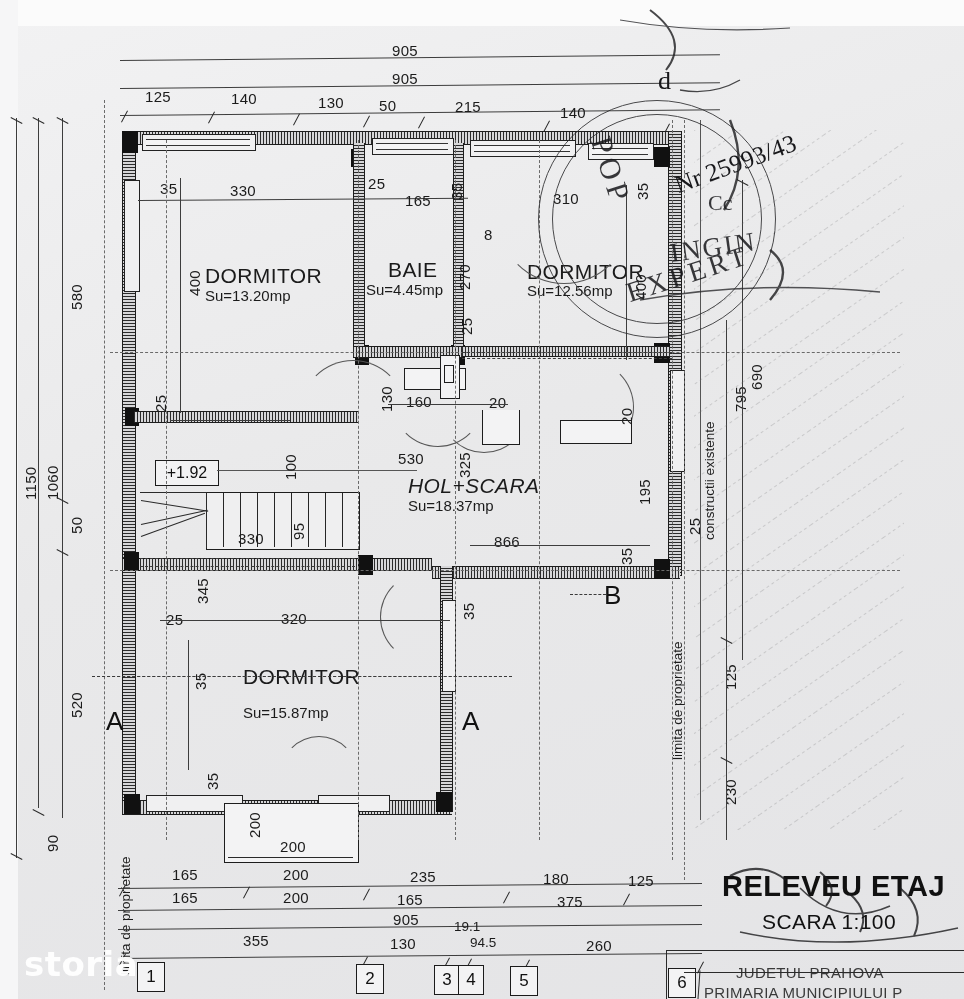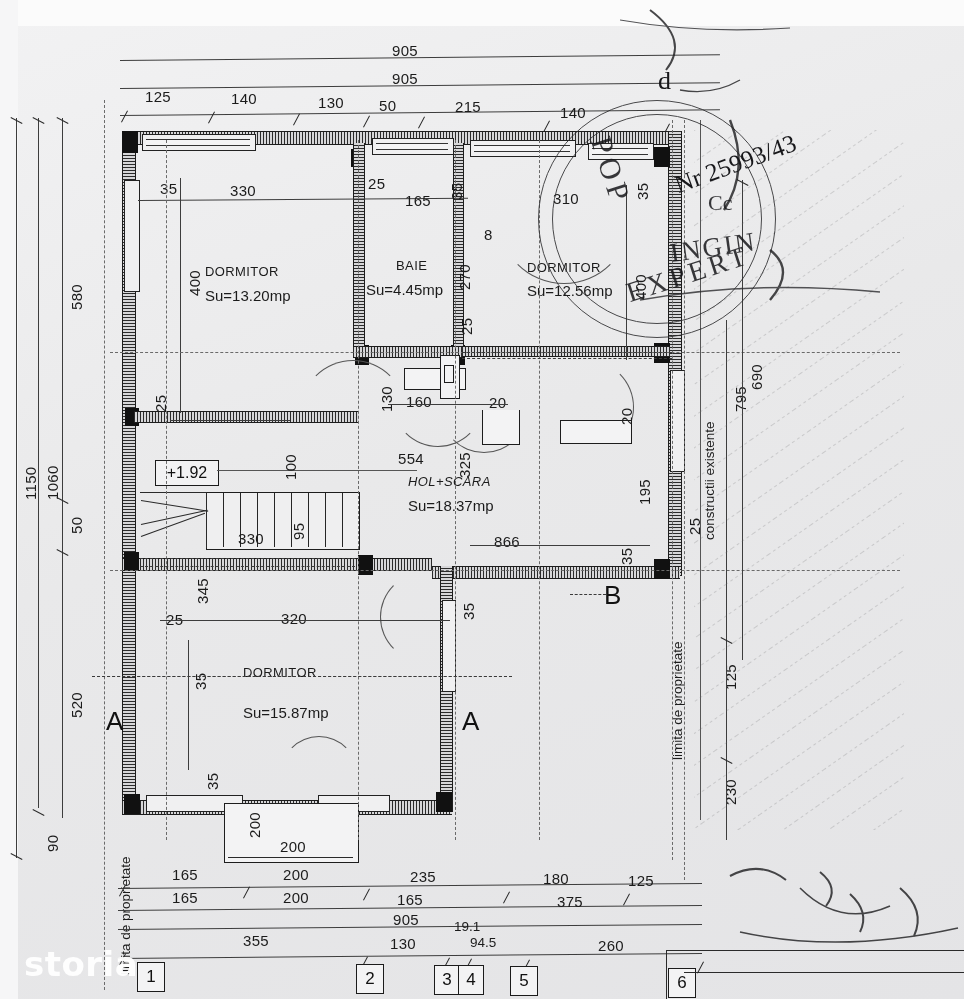--- a/index.html
+++ b/index.html
@@ -8,21 +8,21 @@
 
   
   #paper{position:absolute;inset:0;background:
      linear-gradient(160deg,#f2f2f3 0%,#e9e9ea 45%,#e4e4e6 100%);}
   #papertop{position:absolute;left:0;top:0;width:964px;height:26px;background:#fbfbfb;}
   #paperleft{position:absolute;left:0;top:0;width:18px;height:999px;background:#f6f6f7;}
 
   .lbl{position:absolute;color:#1b1b1b;white-space:nowrap;font-family:"Liberation Sans",sans-serif;}
   .dim{font-size:15px;letter-spacing:.3px;}
   .dimS{font-size:13.5px;}
-  .room{font-size:13px;letter-spacing:.4px;}
+  .room{font-size:21px;letter-spacing:.4px;}
   .roomS{font-size:15px;}
   .vert{transform-origin:0 0;}
 
   
   .h{position:absolute;height:0;border-top:1px solid #2a2a2a;}
   .v{position:absolute;width:0;border-left:1px solid #2a2a2a;}
   .thin{border-color:#555;}
   .wallh{position:absolute;background:repeating-linear-gradient(90deg,#2b2b2b 0 1px,transparent 1px 3px),#d7d7d9;border-top:1.4px solid #1d1d1d;border-bottom:1.4px solid #1d1d1d;}
   .wallv{position:absolute;background:repeating-linear-gradient(0deg,#2b2b2b 0 1px,transparent 1px 3px),#d7d7d9;border-left:1.4px solid #1d1d1d;border-right:1.4px solid #1d1d1d;}
   .pier{position:absolute;background:#111;}
@@ -151,21 +151,21 @@
 
   <div class="opening" style="left:146px;top:795px;width:95px;height:15px;"></div>
   <div class="opening" style="left:318px;top:795px;width:70px;height:15px;"></div>
 
   <div class="opening" style="left:670px;top:370px;width:13px;height:100px;"></div>
   <div class="opening" style="left:442px;top:600px;width:12px;height:90px;"></div>
 
   <span class="lbl room" style="left:205px;top:264px;">DORMITOR</span>
   <span class="lbl roomS" style="left:205px;top:287px;">Su=13.20mp</span>
 
-  <span class="lbl room" style="left:396px;top:258px;text-align:right;">BAIE</span>
+  <span class="lbl room" style="left:388px;top:258px;text-align:right;">BAIE</span>
   <span class="lbl roomS" style="left:366px;top:281px;">Su=4.45mp</span>
 
   <span class="lbl room" style="left:527px;top:260px;">DORMITOR</span>
   <span class="lbl roomS" style="left:527px;top:282px;">Su=12.56mp</span>
 
   <span class="lbl room" style="left:408px;top:474px;font-style:italic;">HOL+SCARA</span>
   <span class="lbl roomS" style="left:408px;top:497px;">Su=18.37mp</span>
 
   <span class="lbl room" style="left:243px;top:665px;">DORMITOR</span>
   <span class="lbl roomS" style="left:243px;top:704px;">Su=15.87mp</span>
@@ -223,21 +223,21 @@
   <span class="lbl dim vert" style="left:186px;top:296px;transform:rotate(-90deg);">400</span>
   <span class="lbl dim vert" style="left:456px;top:290px;transform:rotate(-90deg);">270</span>
   <span class="lbl dim vert" style="left:632px;top:300px;transform:rotate(-90deg);">400</span>
   <span class="lbl dim vert" style="left:152px;top:412px;transform:rotate(-90deg);">25</span>
   <span class="lbl dim vert" style="left:458px;top:335px;transform:rotate(-90deg);">25</span>
   <span class="lbl dim vert" style="left:378px;top:412px;transform:rotate(-90deg);">130</span>
   <span class="lbl dim" style="left:406px;top:393px;">160</span>
   <span class="lbl dim" style="left:489px;top:394px;">20</span>
   <span class="lbl dim vert" style="left:618px;top:425px;transform:rotate(-90deg);">20</span>
 
-  <span class="lbl dim" style="left:398px;top:450px;">554</span>
+  <span class="lbl dim" style="left:398px;top:450px;">530</span>
   <span class="lbl dim vert" style="left:456px;top:478px;transform:rotate(-90deg);">325</span>
   <span class="lbl dim vert" style="left:282px;top:480px;transform:rotate(-90deg);">100</span>
   <span class="lbl dim" style="left:238px;top:530px;">330</span>
   <span class="lbl dim vert" style="left:290px;top:540px;transform:rotate(-90deg);">95</span>
   <span class="lbl dim" style="left:494px;top:533px;">866</span>
   <span class="lbl dim vert" style="left:636px;top:505px;transform:rotate(-90deg);">195</span>
   <span class="lbl dim vert" style="left:686px;top:535px;transform:rotate(-90deg);">25</span>
   <span class="lbl dim vert" style="left:618px;top:565px;transform:rotate(-90deg);">35</span>
 
   <span class="lbl dim vert" style="left:460px;top:620px;transform:rotate(-90deg);">35</span>
@@ -334,21 +334,21 @@
   <span class="lbl dim" style="left:557px;top:893px;">375</span>
 
   <div class="dimline" style="left:118px;top:929px;width:584px;transform:rotate(-0.5deg);transform-origin:left center;"></div>
   <span class="lbl dim" style="left:393px;top:911px;">905</span>
 
   <div class="dimline" style="left:118px;top:958px;width:584px;transform:rotate(-0.5deg);transform-origin:left center;"></div>
   <span class="lbl dim" style="left:243px;top:932px;">355</span>
   <span class="lbl dim" style="left:390px;top:935px;">130</span>
   <span class="lbl dimS" style="left:454px;top:919px;">19.1</span>
   <span class="lbl dimS" style="left:470px;top:935px;">94.5</span>
-  <span class="lbl dim" style="left:586px;top:937px;margin-left:12px;">260</span>
+  <span class="lbl dim" style="left:586px;top:937px;">260</span>
 
   <div class="tick" style="left:116px;top:890px;"></div>
   <div class="tick" style="left:240px;top:892px;"></div>
   <div class="tick" style="left:360px;top:894px;"></div>
   <div class="tick" style="left:500px;top:897px;"></div>
   <div class="tick" style="left:620px;top:899px;"></div>
   <div class="tick" style="left:116px;top:959px;"></div>
   <div class="tick" style="left:358px;top:962px;"></div>
   <div class="tick" style="left:440px;top:963px;"></div>
   <div class="tick" style="left:462px;top:964px;"></div>
@@ -367,20 +367,28 @@
   <div class="bubble" style="left:458px;top:965px;width:24px;height:28px;">
       <span>4</span>
     </div>
   <div class="bubble" style="left:510px;top:966px;width:26px;height:28px;">
       <span>5</span>
     </div>
   <div class="bubble" style="left:668px;top:968px;width:26px;height:28px;">
       <span>6</span>
     </div>
 
+  <div id="titleblock">
+    <span class="tb1" style="left:22px;top:12px;">RELEVEU ETAJ</span>
+    <span class="tb2" style="left:62px;top:52px;">SCARA 1:100</span>
+    <div class="tbline" style="left:0px;top:92px;width:264px;"></div>
+    <span class="tb3" style="left:36px;top:106px;">JUDETUL PRAHOVA</span>
+    <span class="tb3" style="left:4px;top:126px;">PRIMARIA MUNICIPIULUI P</span>
+    <div class="tbline" style="left:-34px;top:112px;width:34px;transform:rotate(-86deg);transform-origin:right center;"></div>
+  </div>
   <div class="v" style="left:666px;top:950px;height:49px;"></div>
   <div class="h" style="left:666px;top:950px;width:298px;"></div>
   <div class="h" style="left:684px;top:972px;width:280px;"></div>
 
   <svg width="264" height="120" style="position:absolute;left:700px;top:858px;opacity:.8;">
     <path d="M30 18 Q60 2 86 22" stroke="#1c1c1e" fill="none" stroke-width="2"></path>
     <path d="M120 14 Q140 30 126 48" stroke="#1c1c1e" fill="none" stroke-width="2"></path>
     <path d="M100 30 Q140 70 190 48" stroke="#1c1c1e" fill="none" stroke-width="1.6"></path>
     <path d="M150 36 Q170 54 160 74" stroke="#1c1c1e" fill="none" stroke-width="2"></path>
     <path d="M200 30 Q226 52 214 78" stroke="#1c1c1e" fill="none" stroke-width="2"></path>

